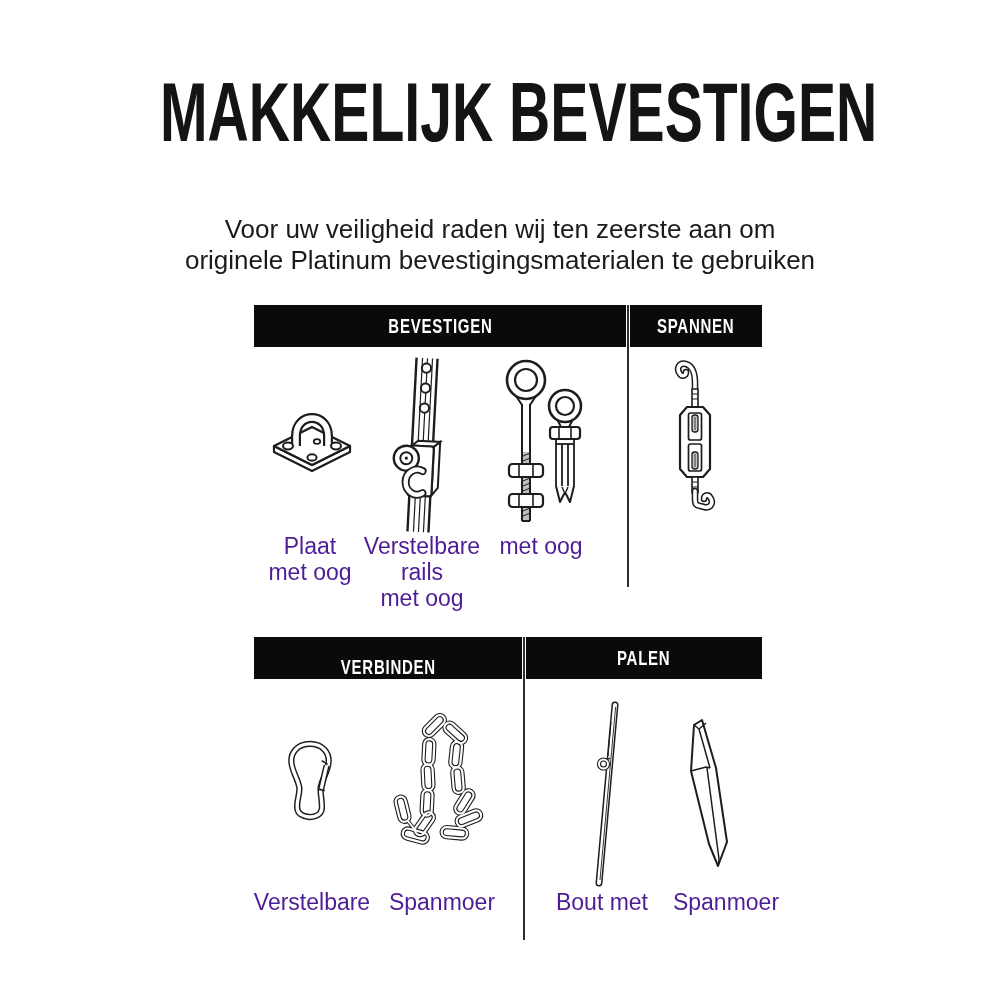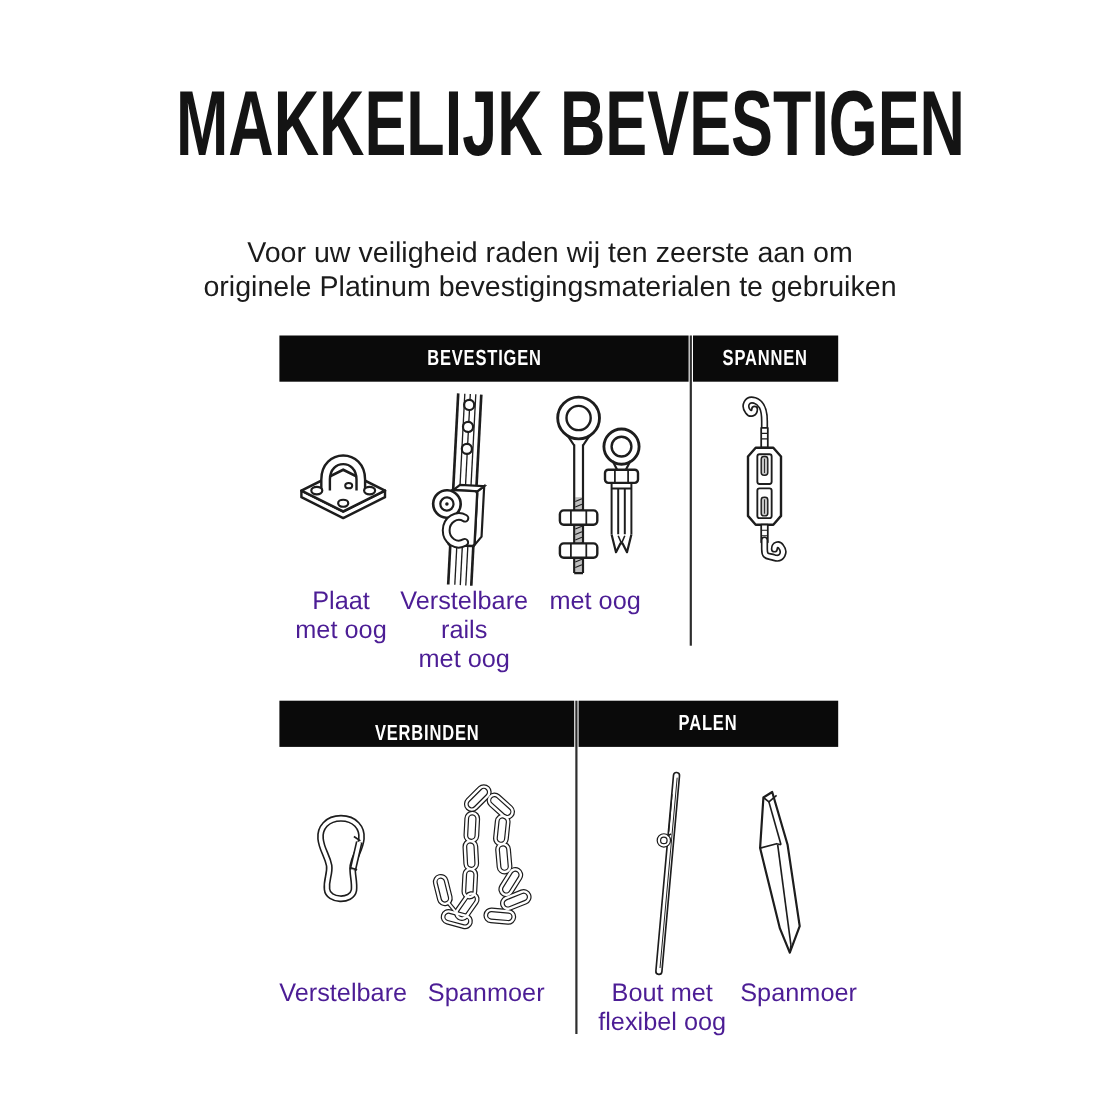--- a/index.html
+++ b/index.html
@@ -213,19 +213,18 @@
   </svg>
 
   <div class="label" style="left:222px;top:889px;width:180px;">
     <div>Verstelbare</div>
   </div>
   <div class="label" style="left:372px;top:889px;width:140px;">
     <div>Spanmoer</div>
   </div>
   <div class="label" style="left:522px;top:889px;width:160px;">
     <div>Bout met</div>
-    <div>flexibel oog</div>
   </div>
   <div class="label" style="left:646px;top:889px;width:160px;">
     <div>Spanmoer</div>
   </div>
 
 </div>
 
 </body></html>

